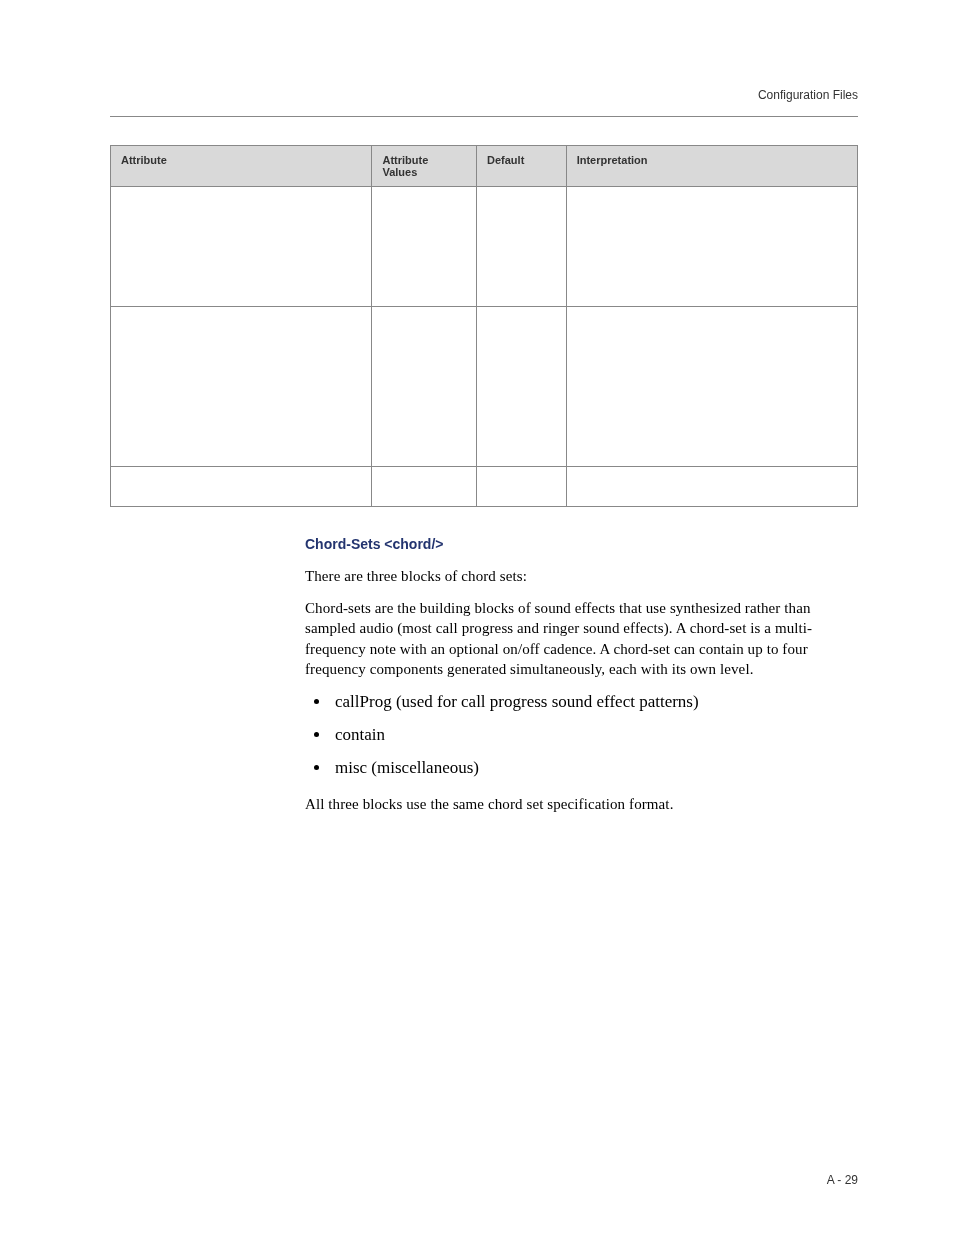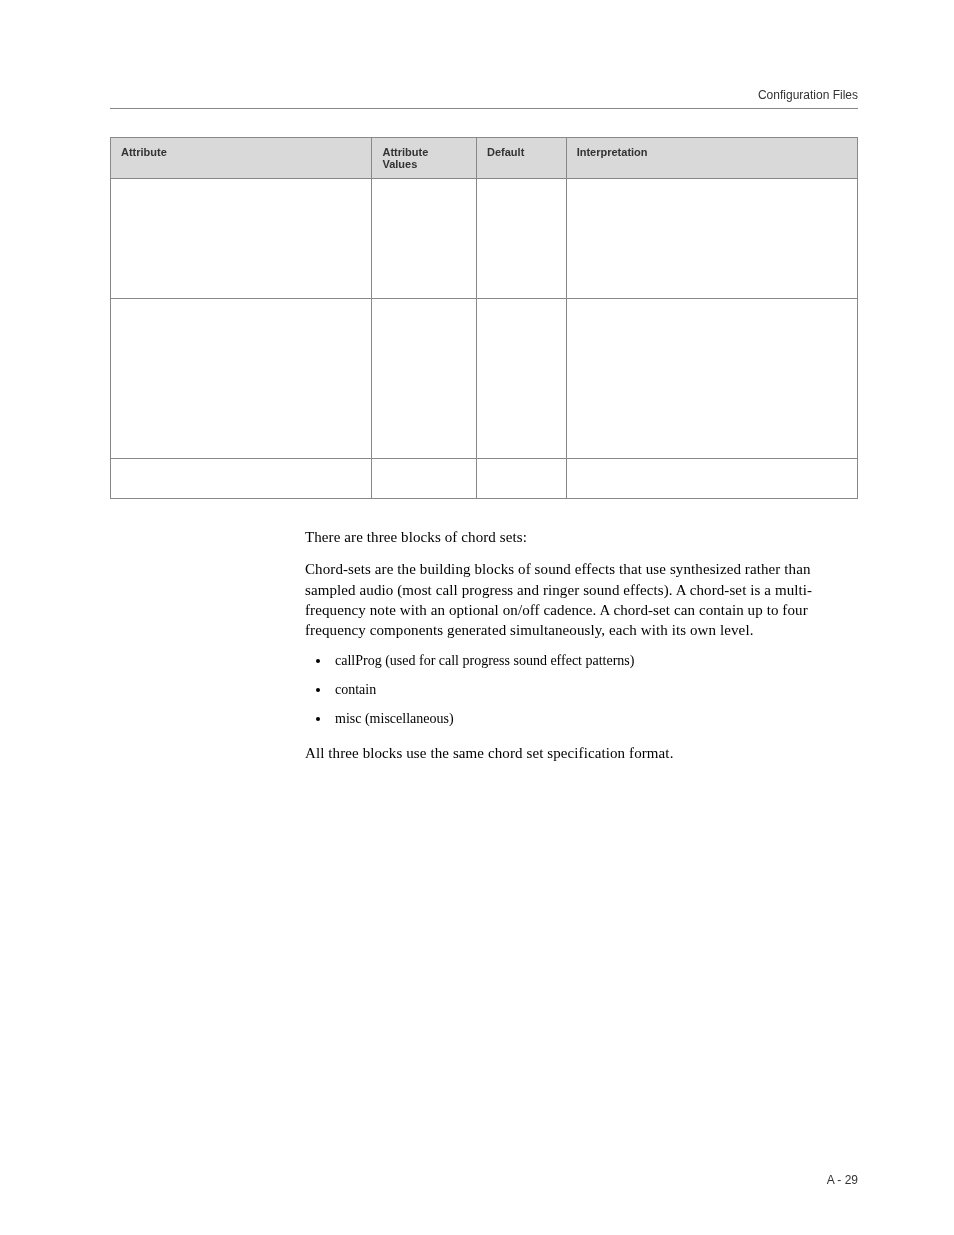--- a/index.html
+++ b/index.html
@@ -15,21 +15,21 @@
     height: 1235px;
     position: relative;
     box-sizing: border-box;
     padding: 88px 96px 60px 110px;
   }
   .running-head {
     text-align: right;
     font-family: Futura, "Century Gothic", "Trebuchet MS", Arial, sans-serif;
     font-size: 12px;
     color: #333;
-    margin-bottom: 6px;
+    margin-bottom: 14px;
   }
   .head-rule {
     border: none;
     border-top: 1px solid #888;
     margin: 0 0 28px 0;
   }
   table.config {
     width: 100%;
     border-collapse: collapse;
     table-layout: fixed;
@@ -72,21 +72,21 @@
     font-size: 15px;
     margin: 0 0 12px 0;
     text-align: left;
     letter-spacing: 0.1px;
   }
   ul.bullets {
     margin: 6px 0 14px 0;
     padding-left: 26px;
   }
   ul.bullets li {
-    font-size: 14px;
+    font-size: 17px;
     margin: 4px 0 10px 0;
     padding-left: 4px;
   }
   .page-num {
     position: absolute;
     bottom: 48px;
     right: 96px;
     font-family: Futura, "Century Gothic", "Trebuchet MS", Arial, sans-serif;
     font-size: 12px;
     color: #333;
@@ -131,20 +131,21 @@
       <tr class="r3">
         <td></td>
         <td></td>
         <td></td>
         <td></td>
       </tr>
     </tbody>
   </table>
 
   <div class="body-block">
+    <div class="subhead">Chord-Sets &lt;chord/&gt;</div>
 
     <p class="para">There are three blocks of chord sets:</p>
 
     <p class="para">Chord-sets are the building blocks of sound effects that use synthesized rather than sampled audio (most call progress and ringer sound effects). A chord-set is a multi-frequency note with an optional on/off cadence. A chord-set can contain up to four frequency components generated simultaneously, each with its own level.</p>
 
     <ul class="bullets">
       <li>callProg (used for call progress sound effect patterns)</li>
       <li>contain</li>
       <li>misc (miscellaneous)</li>
     </ul>

